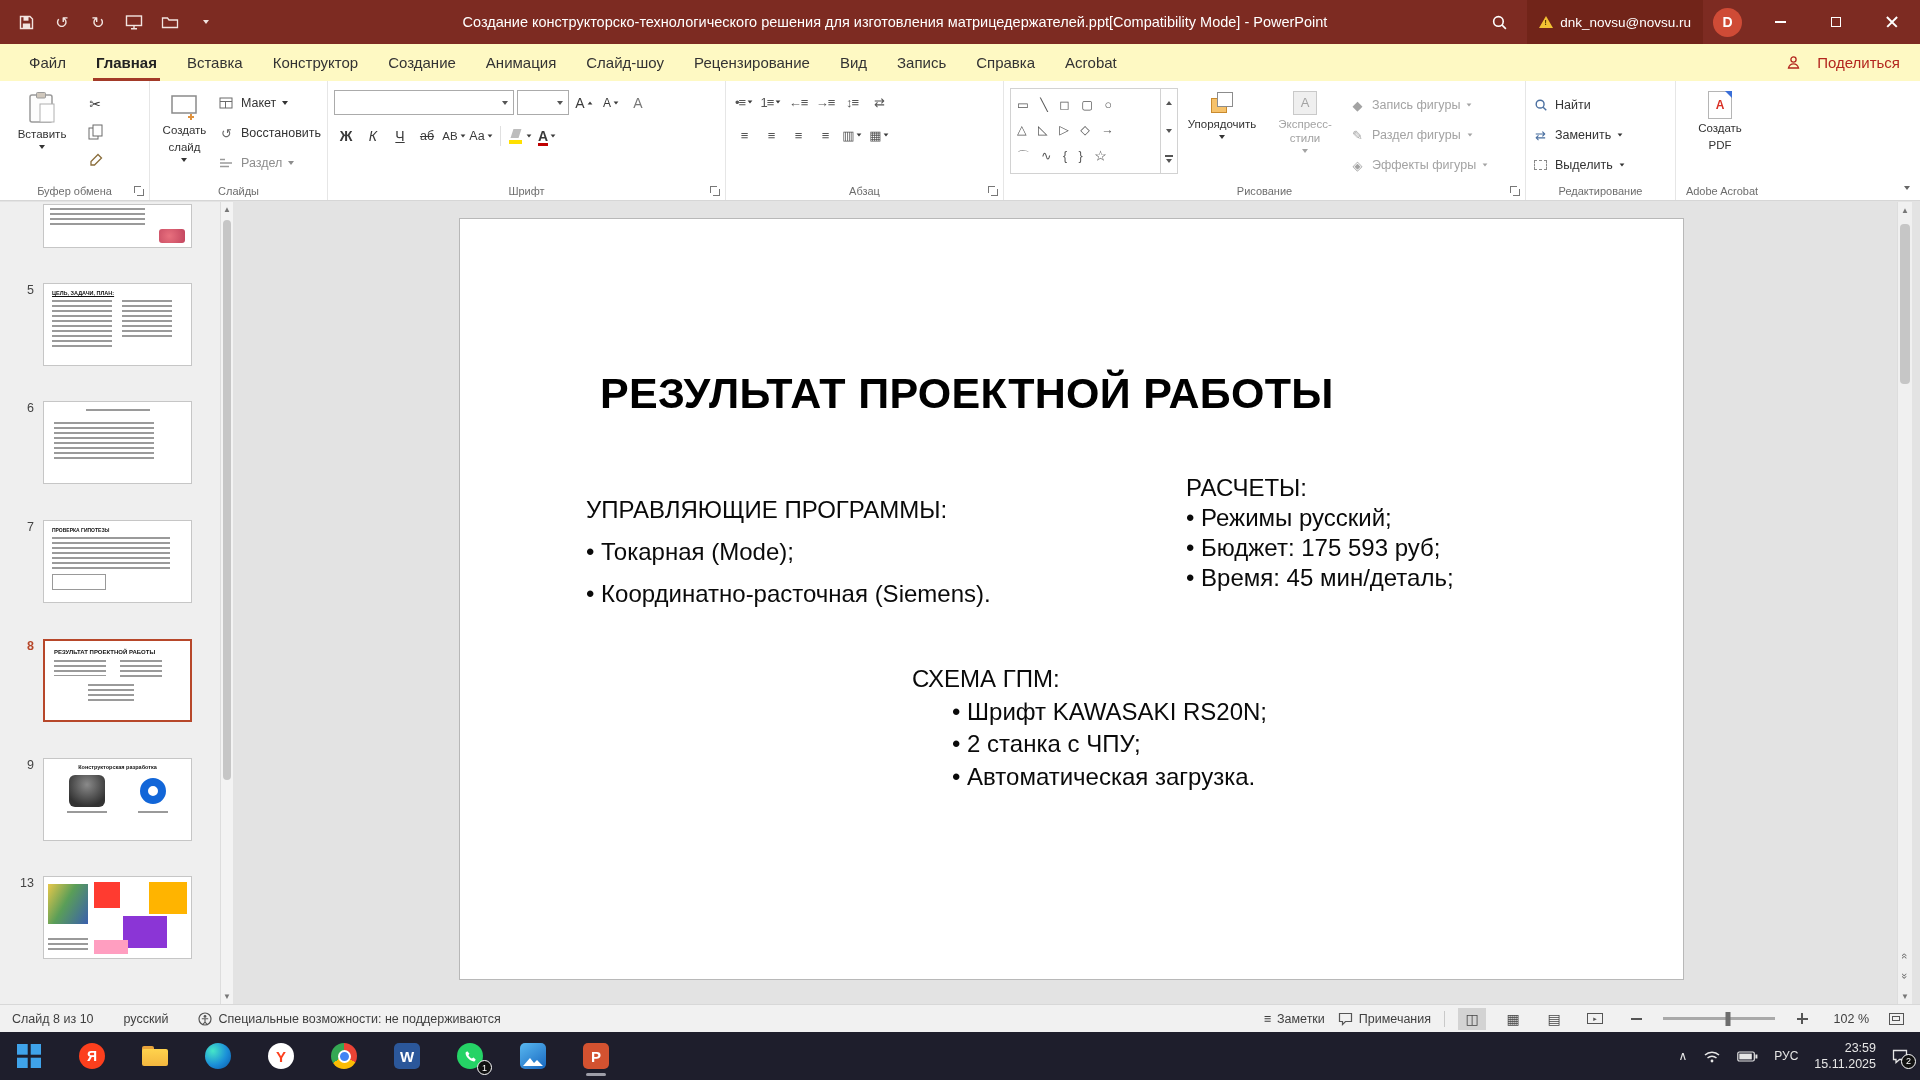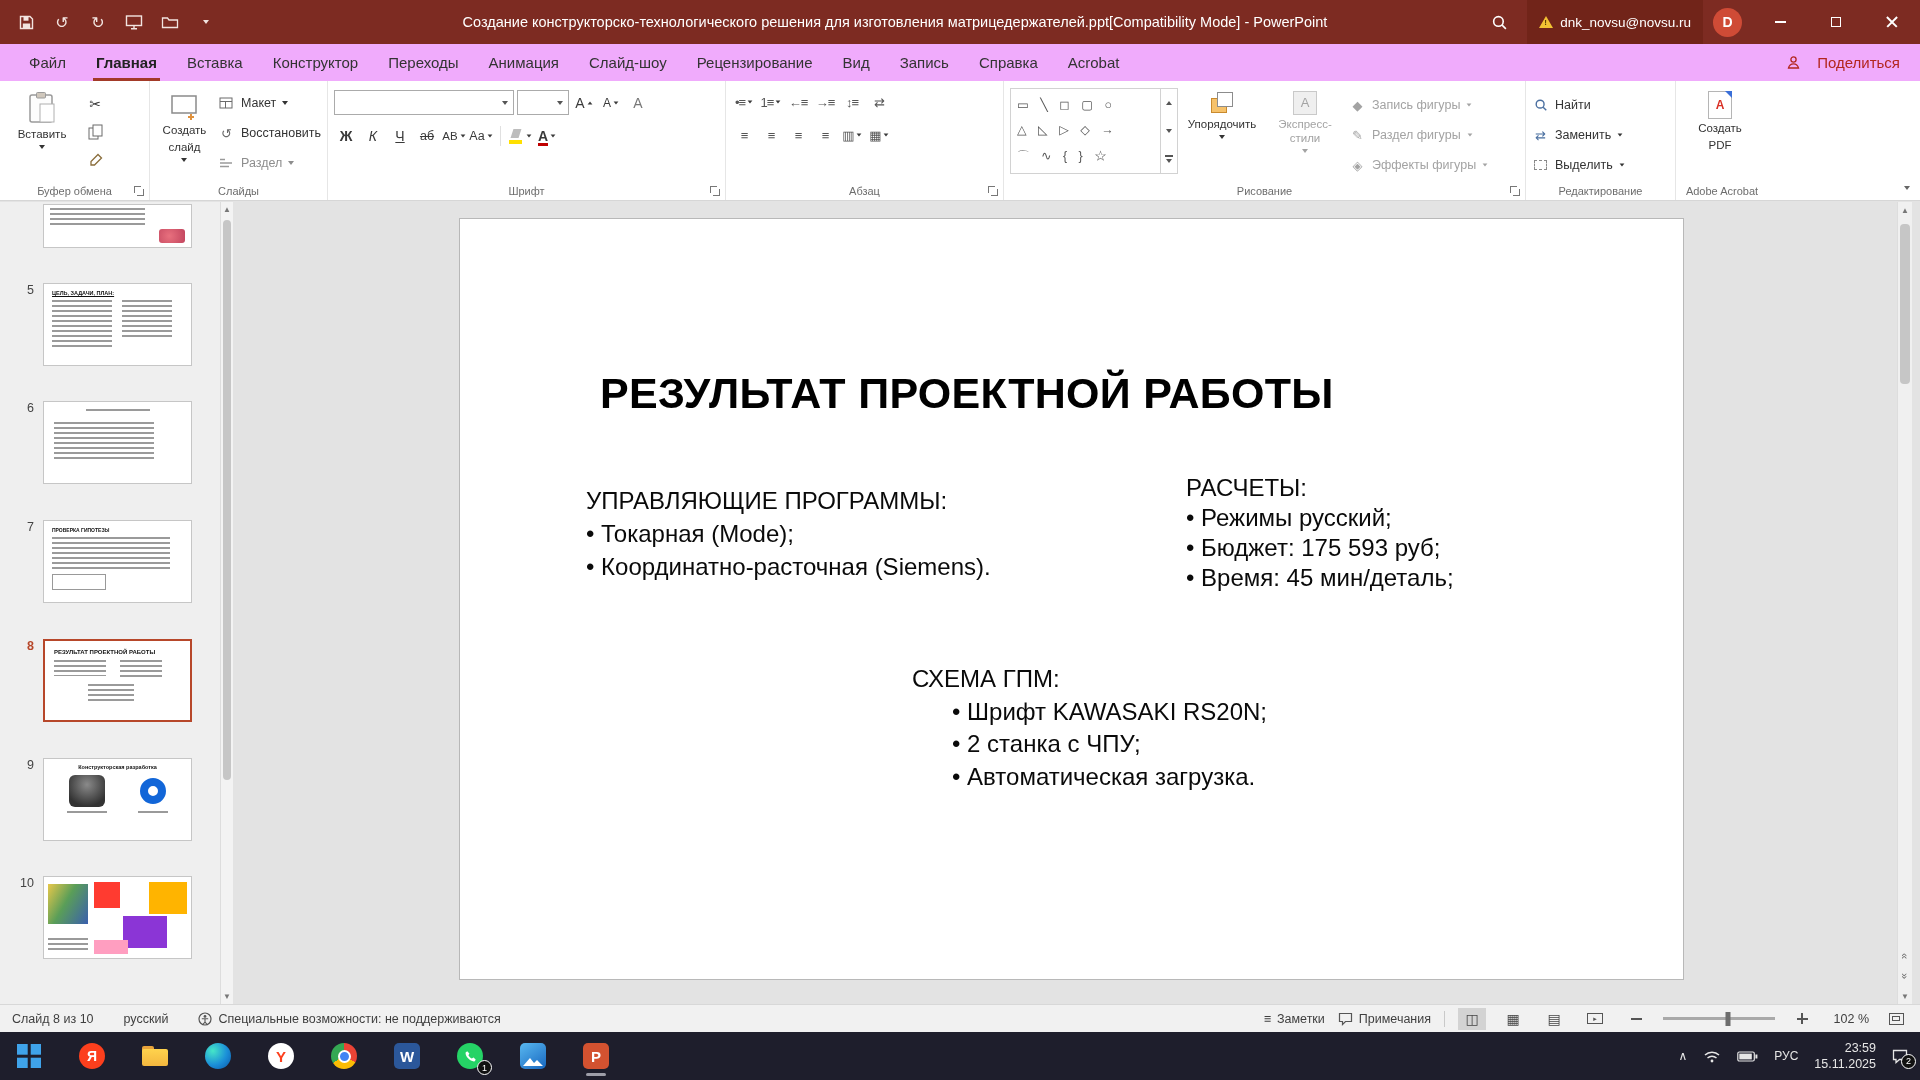--- a/index.html
+++ b/index.html
@@ -17,21 +17,21 @@
   .tri-warn span { position:absolute; left:-2px; top:2px; font-size:8px; font-weight:bold; color:#5a3c00; }
   .avatar { width:29px; height:29px; border-radius:50%; background:#cf4b36; color:#fff; font-weight:bold; font-size:14px; display:flex; align-items:center; justify-content:center; margin:0 10px; }
   .wbtn { width:56px; height:44px; display:flex; align-items:center; justify-content:center; }
   .wm-line { width:11px; height:1.6px; background:#fff; }
   .wm-box { width:10px; height:10px; border:1.4px solid #fff; }
   .wm-x { position:relative; width:12px; height:12px; }
   .wm-x::before,.wm-x::after { content:""; position:absolute; left:-1px; top:5px; width:14px; height:1.5px; background:#fff; }
   .wm-x::before { transform:rotate(45deg);} .wm-x::after { transform:rotate(-45deg);}
 
   
-  .tabsrow { position:absolute; top:44px; left:0; right:0; height:37px; background:#f0abfc; display:flex; align-items:stretch; padding-left:14px; z-index:20; }
+  .tabsrow { position:absolute; top:44px; left:0; right:0; height:37px; background:#fef9c3; display:flex; align-items:stretch; padding-left:14px; z-index:20; }
   .tab { padding:0 15px; display:flex; align-items:center; font-size:15px; color:#333; position:relative; }
   .tab.active { font-weight:bold; color:#222; }
   .tab.active::after { content:""; position:absolute; left:12px; right:12px; bottom:0; height:3px; background:#a33a28; }
   .share-btn { margin-left:auto; margin-right:20px; display:flex; align-items:center; gap:16px; color:#b3261e; font-size:15px; }
 
   
   .ribbon { position:absolute; top:81px; left:0; right:0; height:120px; background:#fff; border-bottom:1px solid #d6d6d6; display:flex; z-index:10; }
   .rgroup { position:relative; flex:none; height:100%; border-right:1px solid #e6e6e6; padding:7px 6px 20px; display:flex; align-items:flex-start; gap:5px; }
   .rgroup-label { position:absolute; bottom:3px; left:0; right:0; text-align:center; font-size:11px; color:#6d6d6d; }
   .launcher { position:absolute; right:5px; bottom:4px; width:10px; height:10px; }
@@ -81,21 +81,21 @@
   .pscroll .thumbbar { position:absolute; left:2px; right:2px; top:18px; height:560px; background:#c6c6c6; border-radius:4px; }
   .sarrow { position:absolute; left:0; right:0; text-align:center; font-size:8px; color:#777; }
 
   
   .canvas { position:absolute; left:233px; right:0; top:202px; bottom:76px; background:#e3e3e3; }
   .slide { position:absolute; left:226px; top:16px; width:1225px; height:762px; background:#fff; border:1px solid #b8b8b8; }
   .slide-title { position:absolute; left:140px; top:150px; font-size:43px; font-weight:bold; color:#000; letter-spacing:.3px; }
   .sblock { position:absolute; font-size:24px; color:#0a0a0a; }
   .sblock ul { list-style:none; }
   .sblock li::before { content:"• "; }
-  .lh33, .lh33 li { line-height:33px; } .lh30, .lh30 li { line-height:30px; } .lh32, .lh32 li { line-height:32.5px;margin-left:40px; }
+  .lh33, .lh33 li { line-height:33px;margin-top:9px; } .lh30, .lh30 li { line-height:30px; } .lh32, .lh32 li { line-height:32.5px;margin-left:40px; }
   .cscroll { position:absolute; right:8px; top:0; bottom:0; width:15px; background:#f0f0f0; border-left:1px solid #ddd; }
   .cscroll .thumbbar { position:absolute; left:2px; right:2px; top:22px; height:160px; background:#c6c6c6; border-radius:4px; }
   .navbtn { position:absolute; left:0; right:0; text-align:center; font-size:11px; color:#666; }
   .rot { display:inline-block; transform:rotate(90deg); }
 
   
   .statusbar { position:absolute; left:0; right:0; bottom:48px; height:28px; background:#f1f1f1; border-top:1px solid #d8d8d8; display:flex; align-items:center; font-size:12.5px; color:#3f3f3f; z-index:15; }
   .sb-left { display:flex; align-items:center; gap:30px; padding-left:12px; }
   .sb-item { display:flex; align-items:center; gap:6px; }
   .sb-right { margin-left:auto; display:flex; align-items:center; gap:13px; padding-right:10px; }
@@ -198,21 +198,21 @@
           <span class="wm-x"></span>
         </span>
     </div>
   </div>
 
   <div class="tabsrow">
     <span class="tab">Файл</span>
     <span class="tab active">Главная</span>
     <span class="tab">Вставка</span>
     <span class="tab">Конструктор</span>
-    <span class="tab">Переходы</span>
+    <span class="tab">Создание</span>
     <span class="tab">Анимация</span>
     <span class="tab">Слайд-шоу</span>
     <span class="tab">Рецензирование</span>
     <span class="tab">Вид</span>
     <span class="tab">Запись</span>
     <span class="tab">Справка</span>
     <span class="tab">Acrobat</span>
     <div class="share-btn">
       <svg width="15" height="15" viewBox="0 0 15 15">
           <circle cx="7.5" cy="4.5" r="2.6" fill="none" stroke="#b3261e" stroke-width="1.3"></circle>
@@ -546,21 +546,21 @@
           <div style="width:36px;height:32px;border-radius:6px;background:radial-gradient(circle at 50% 30%,#8a8a8a,#333 75%)"></div>
           <div style="width:26px;height:26px;border-radius:50%;border:8px solid #1266d8"></div>
         </div>
         <div style="display:flex;justify-content:space-around;margin-top:4px">
           <div class="tx" style="width:40px;height:3px"></div>
           <div class="tx" style="width:30px;height:3px"></div>
         </div>
       </div>
     </div>
 
-    <span class="thumb-num" style="top:674px">10</span>
+    <span class="thumb-num" style="top:674px">13</span>
     <div class="thumb" style="top:674px;position:absolute">
       <div style="position:absolute;left:4px;top:7px;width:40px;height:40px;background:linear-gradient(120deg,#e8c84a,#5a9e58 45%,#3a5fae)"></div>
       <div class="tx" style="position:absolute;left:4px;bottom:6px;width:40px;height:14px"></div>
       <div style="position:absolute;left:50px;top:5px;width:26px;height:26px;background:#ff3b30"></div>
       <div style="position:absolute;right:4px;top:5px;width:38px;height:32px;background:#ffb400"></div>
       <div style="position:absolute;right:24px;top:39px;width:44px;height:32px;background:#8b35d6"></div>
       <div style="position:absolute;left:50px;bottom:4px;width:34px;height:14px;background:#ff9ec0"></div>
     </div>
 
     <div class="pscroll">

